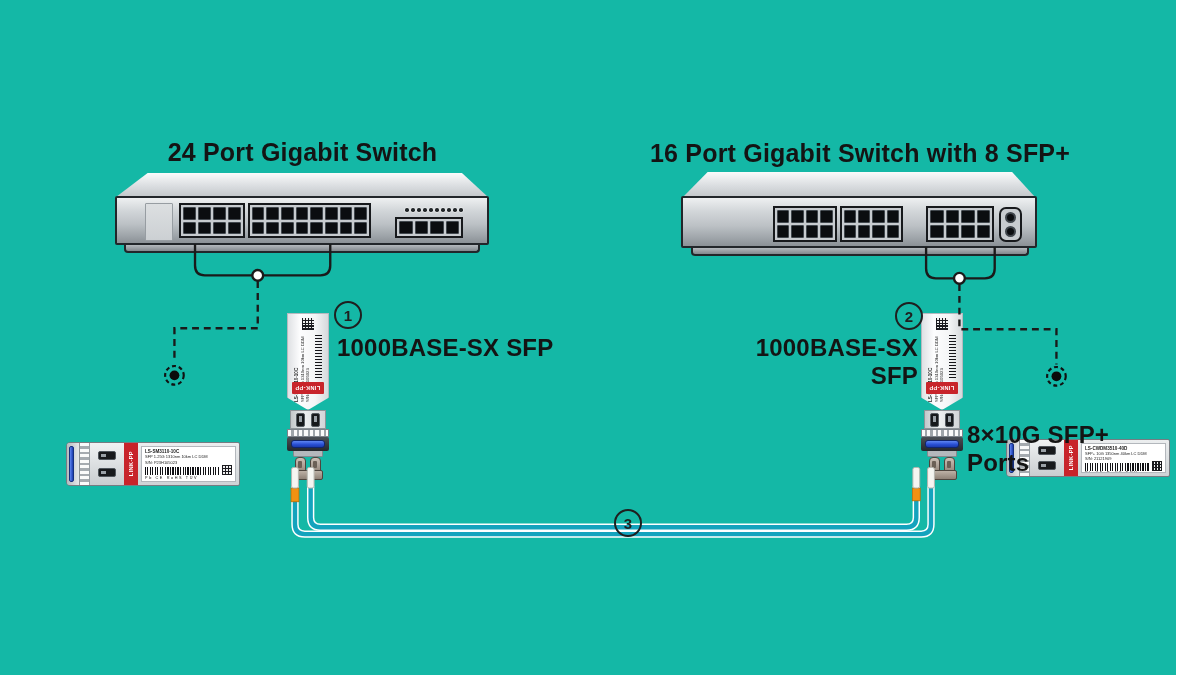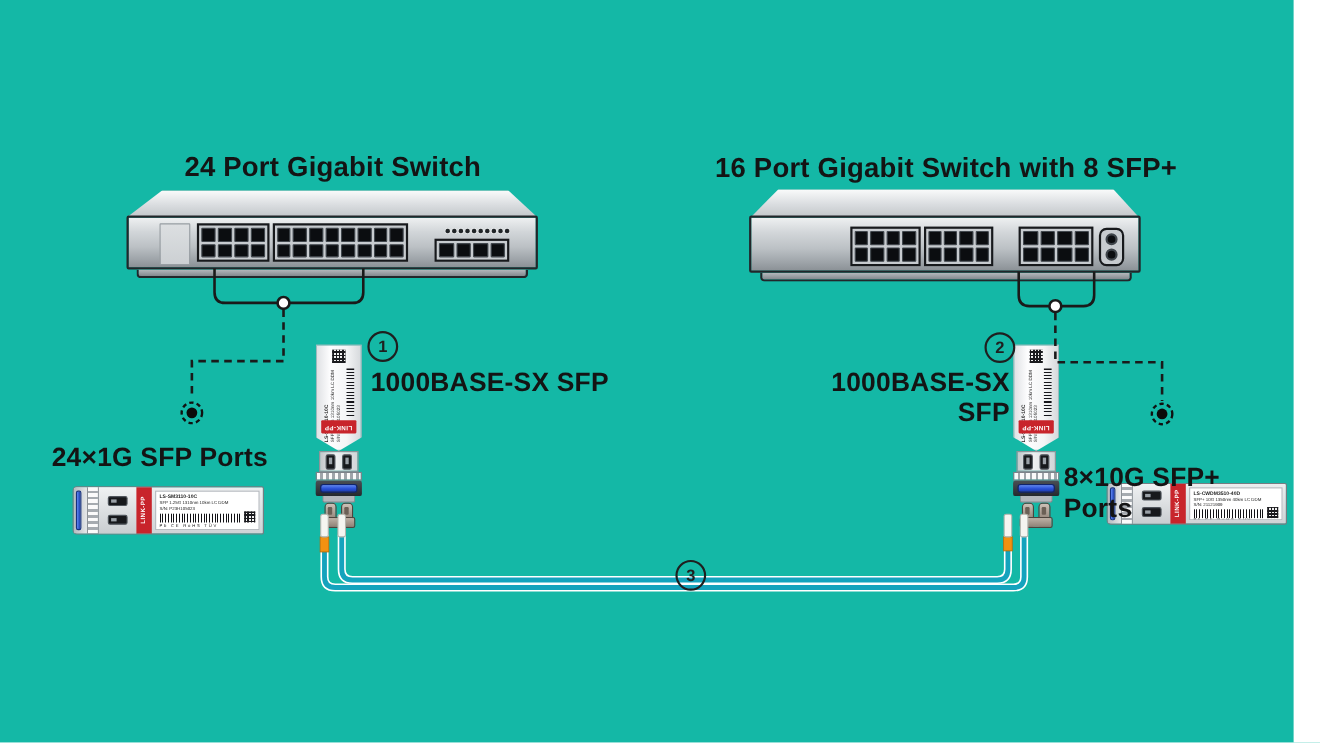--- a/index.html
+++ b/index.html
@@ -371,18 +371,17 @@
       <div class="certs">Pb CE RoHS TÜV</div>
     </div>
   </div>
 
   <div class="abs stepnum z20" style="left:334px;top:301px;">1</div>
   <div class="abs lbl z20" style="left:337px;top:334px;">1000BASE-SX SFP</div>
 
   <div class="abs stepnum z20" style="left:895px;top:302px;">2</div>
   <div class="abs lbl z20" style="left:728px;top:334px;width:190px;text-align:right;">1000BASE-SX SFP</div>
 
-  <div class="abs lbl z20" style="left:47px;top:403px;">24×1G SFP Ports</div>
   <div class="abs lbl z20" style="left:967px;top:401px;margin-top:20px;">8×10G SFP+ Ports</div>
 
   <div class="abs stepnum z20" style="left:614px;top:509px;">3</div>
 
 </div>
 
 </body></html>

